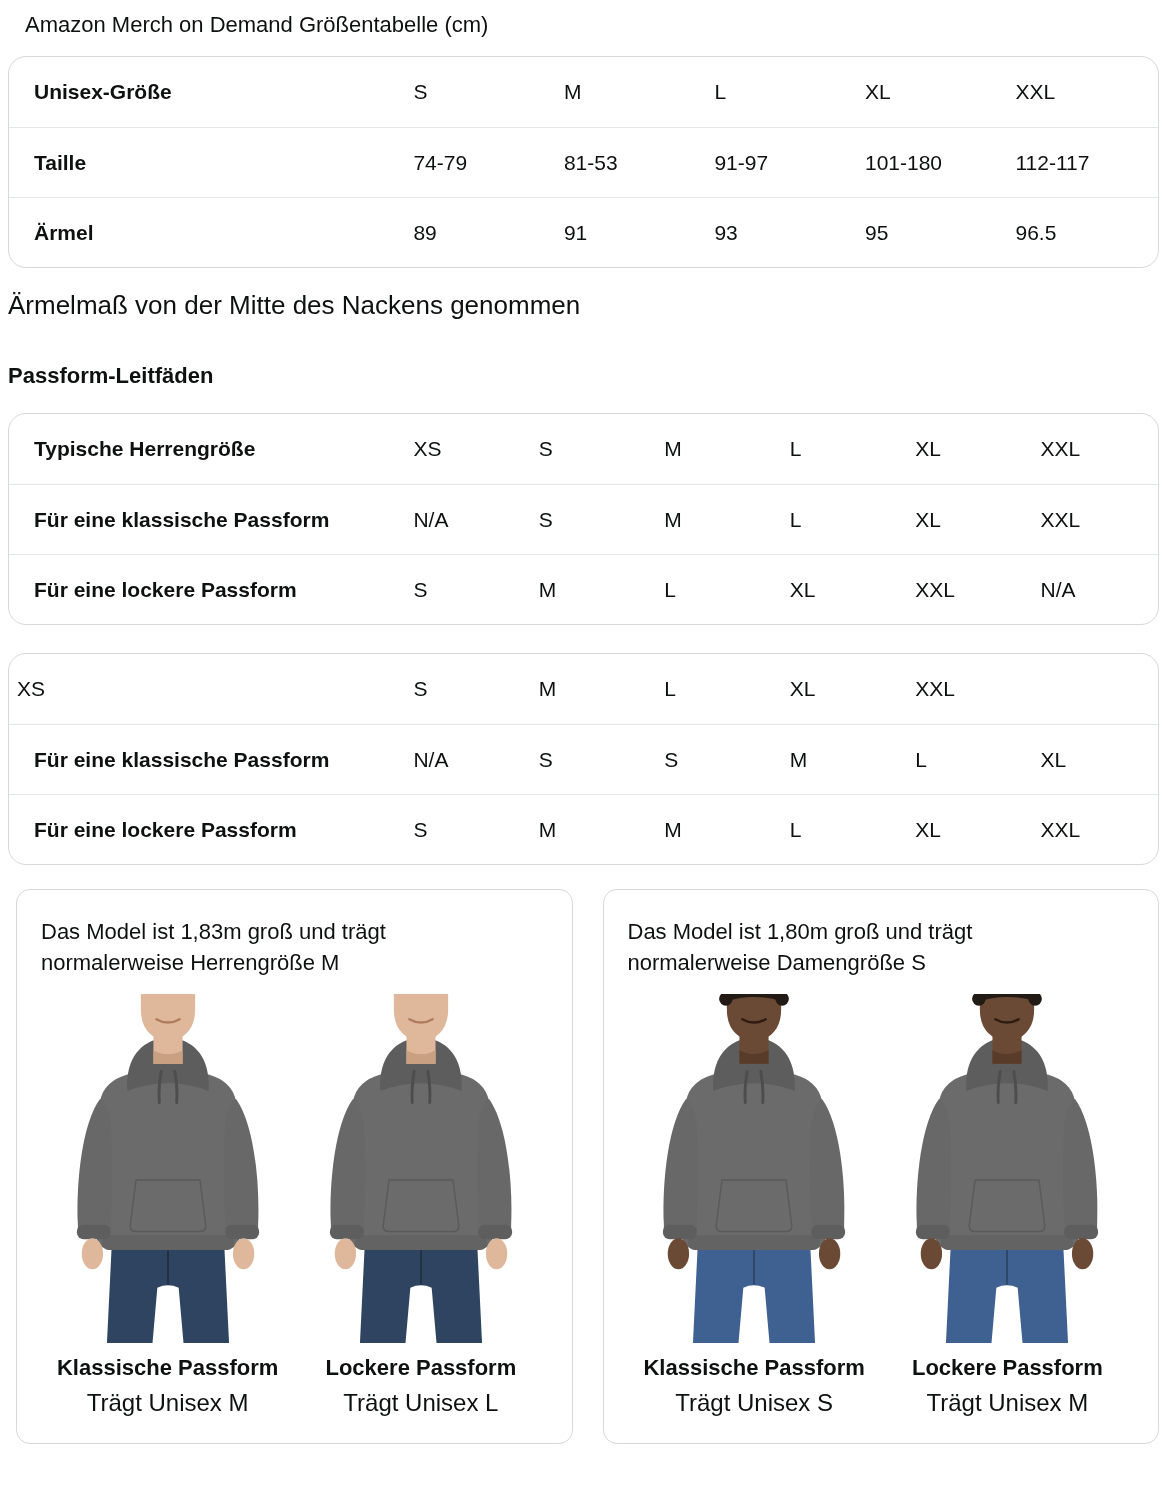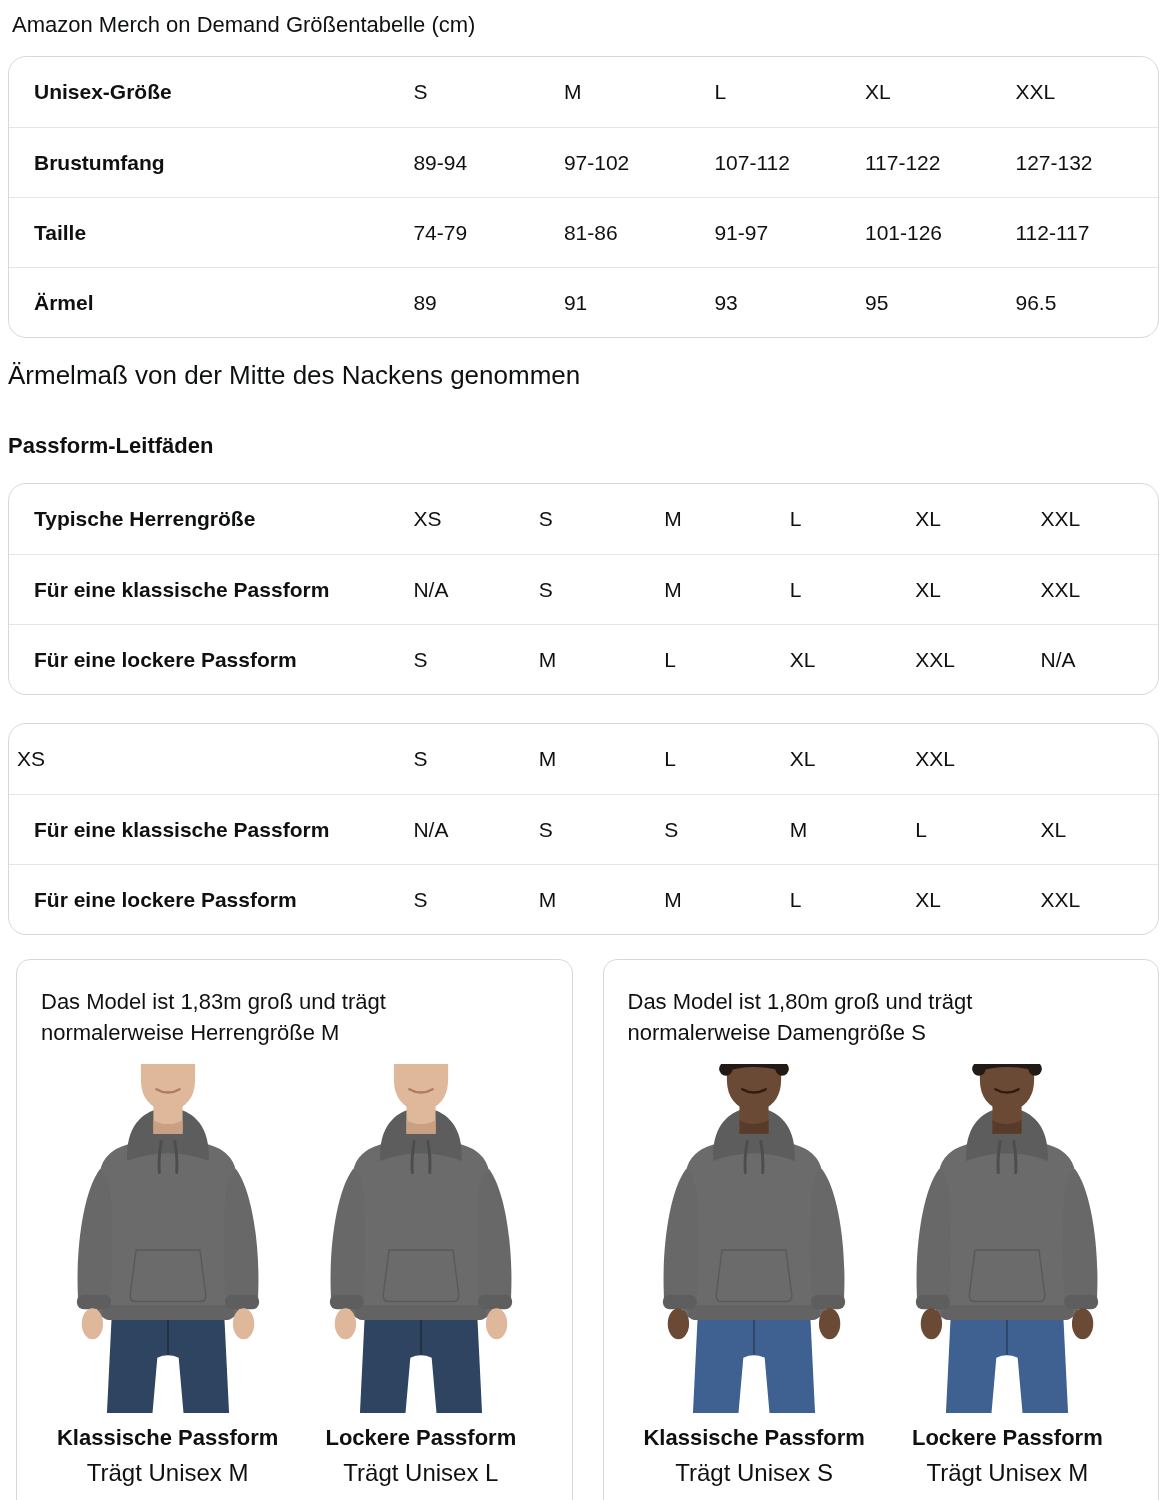--- a/index.html
+++ b/index.html
@@ -12,21 +12,21 @@
   html,body{background:#fff;}
   body{
     width:1167px;
     font-family:"Liberation Sans","DejaVu Sans",sans-serif;
     color:var(--text,#0f1111);
     padding:8px 8px 10px 8px;
   }
   .page-title{
     font-size:22px;
     font-weight:400;
-    margin:4px 0 18px 4px;
+    margin:4px 0 18px 17px;
   }
   
   .chart-table{
     border:1px solid var(--table-border,#d5d9d9);
     border-radius:18px;
     background:#fff;
     overflow:hidden;
   }
   .trow{
     display:grid;
@@ -161,33 +161,25 @@
 <section class="chart-table">
   <div class="trow">
     <div class="cell label">Unisex-Größe</div>
     <div class="cell">S</div>
     <div class="cell">M</div>
     <div class="cell">L</div>
     <div class="cell">XL</div>
     <div class="cell">XXL</div>
   </div>
   <div class="trow">
-    <div class="cell label">Brustumfang</div>
-    <div class="cell">89-94</div>
-    <div class="cell">97-102</div>
-    <div class="cell">107-112</div>
-    <div class="cell">117-122</div>
-    <div class="cell">127-132</div>
-  </div>
-  <div class="trow">
     <div class="cell label">Taille</div>
     <div class="cell">74-79</div>
-    <div class="cell">81-86</div>
+    <div class="cell">81-53</div>
     <div class="cell">91-97</div>
-    <div class="cell">101-126</div>
+    <div class="cell">101-180</div>
     <div class="cell">112-117</div>
   </div>
   <div class="trow">
     <div class="cell label">Ärmel</div>
     <div class="cell">89</div>
     <div class="cell">91</div>
     <div class="cell">93</div>
     <div class="cell">95</div>
     <div class="cell">96.5</div>
   </div>

